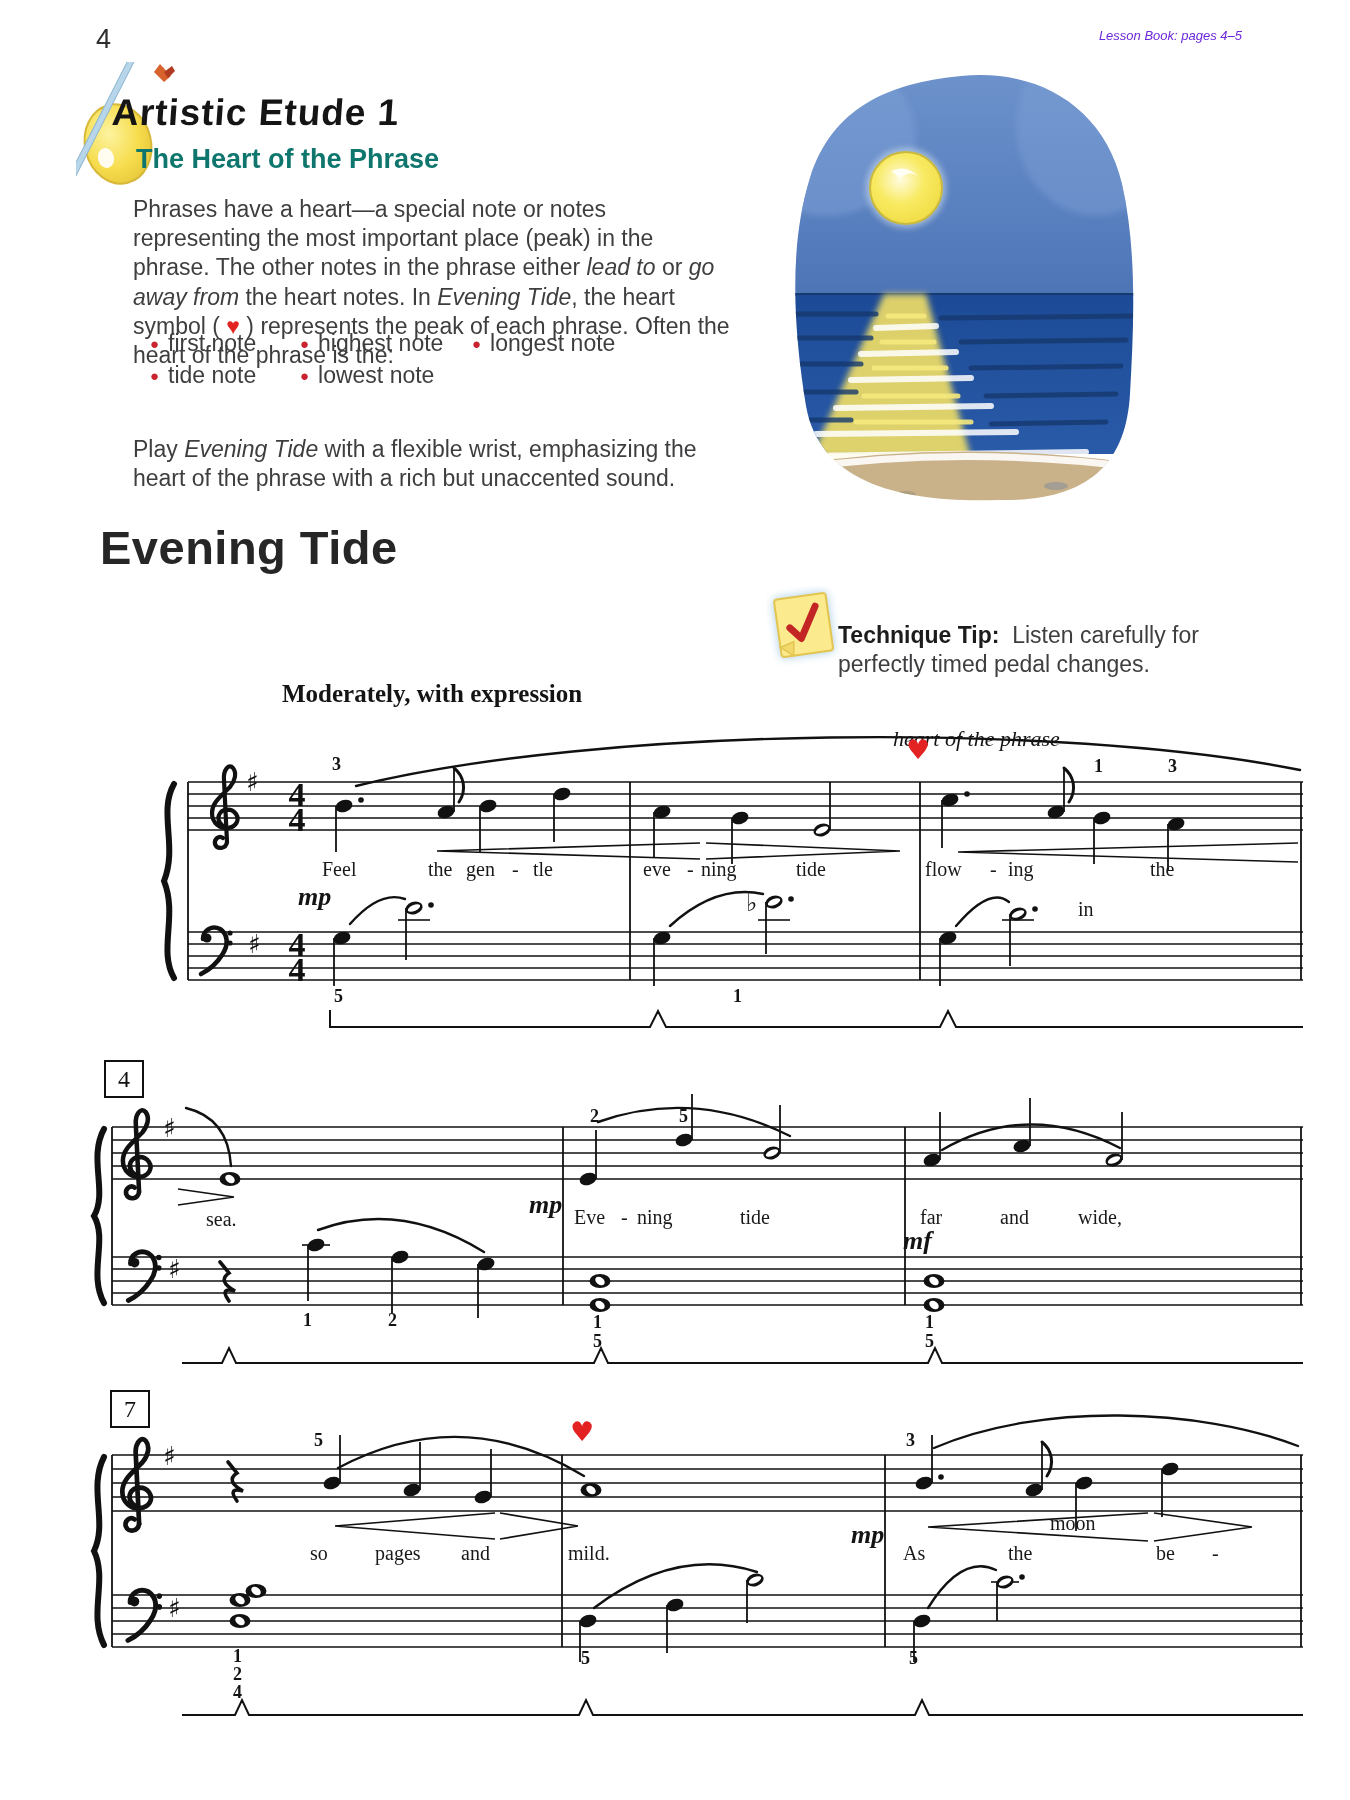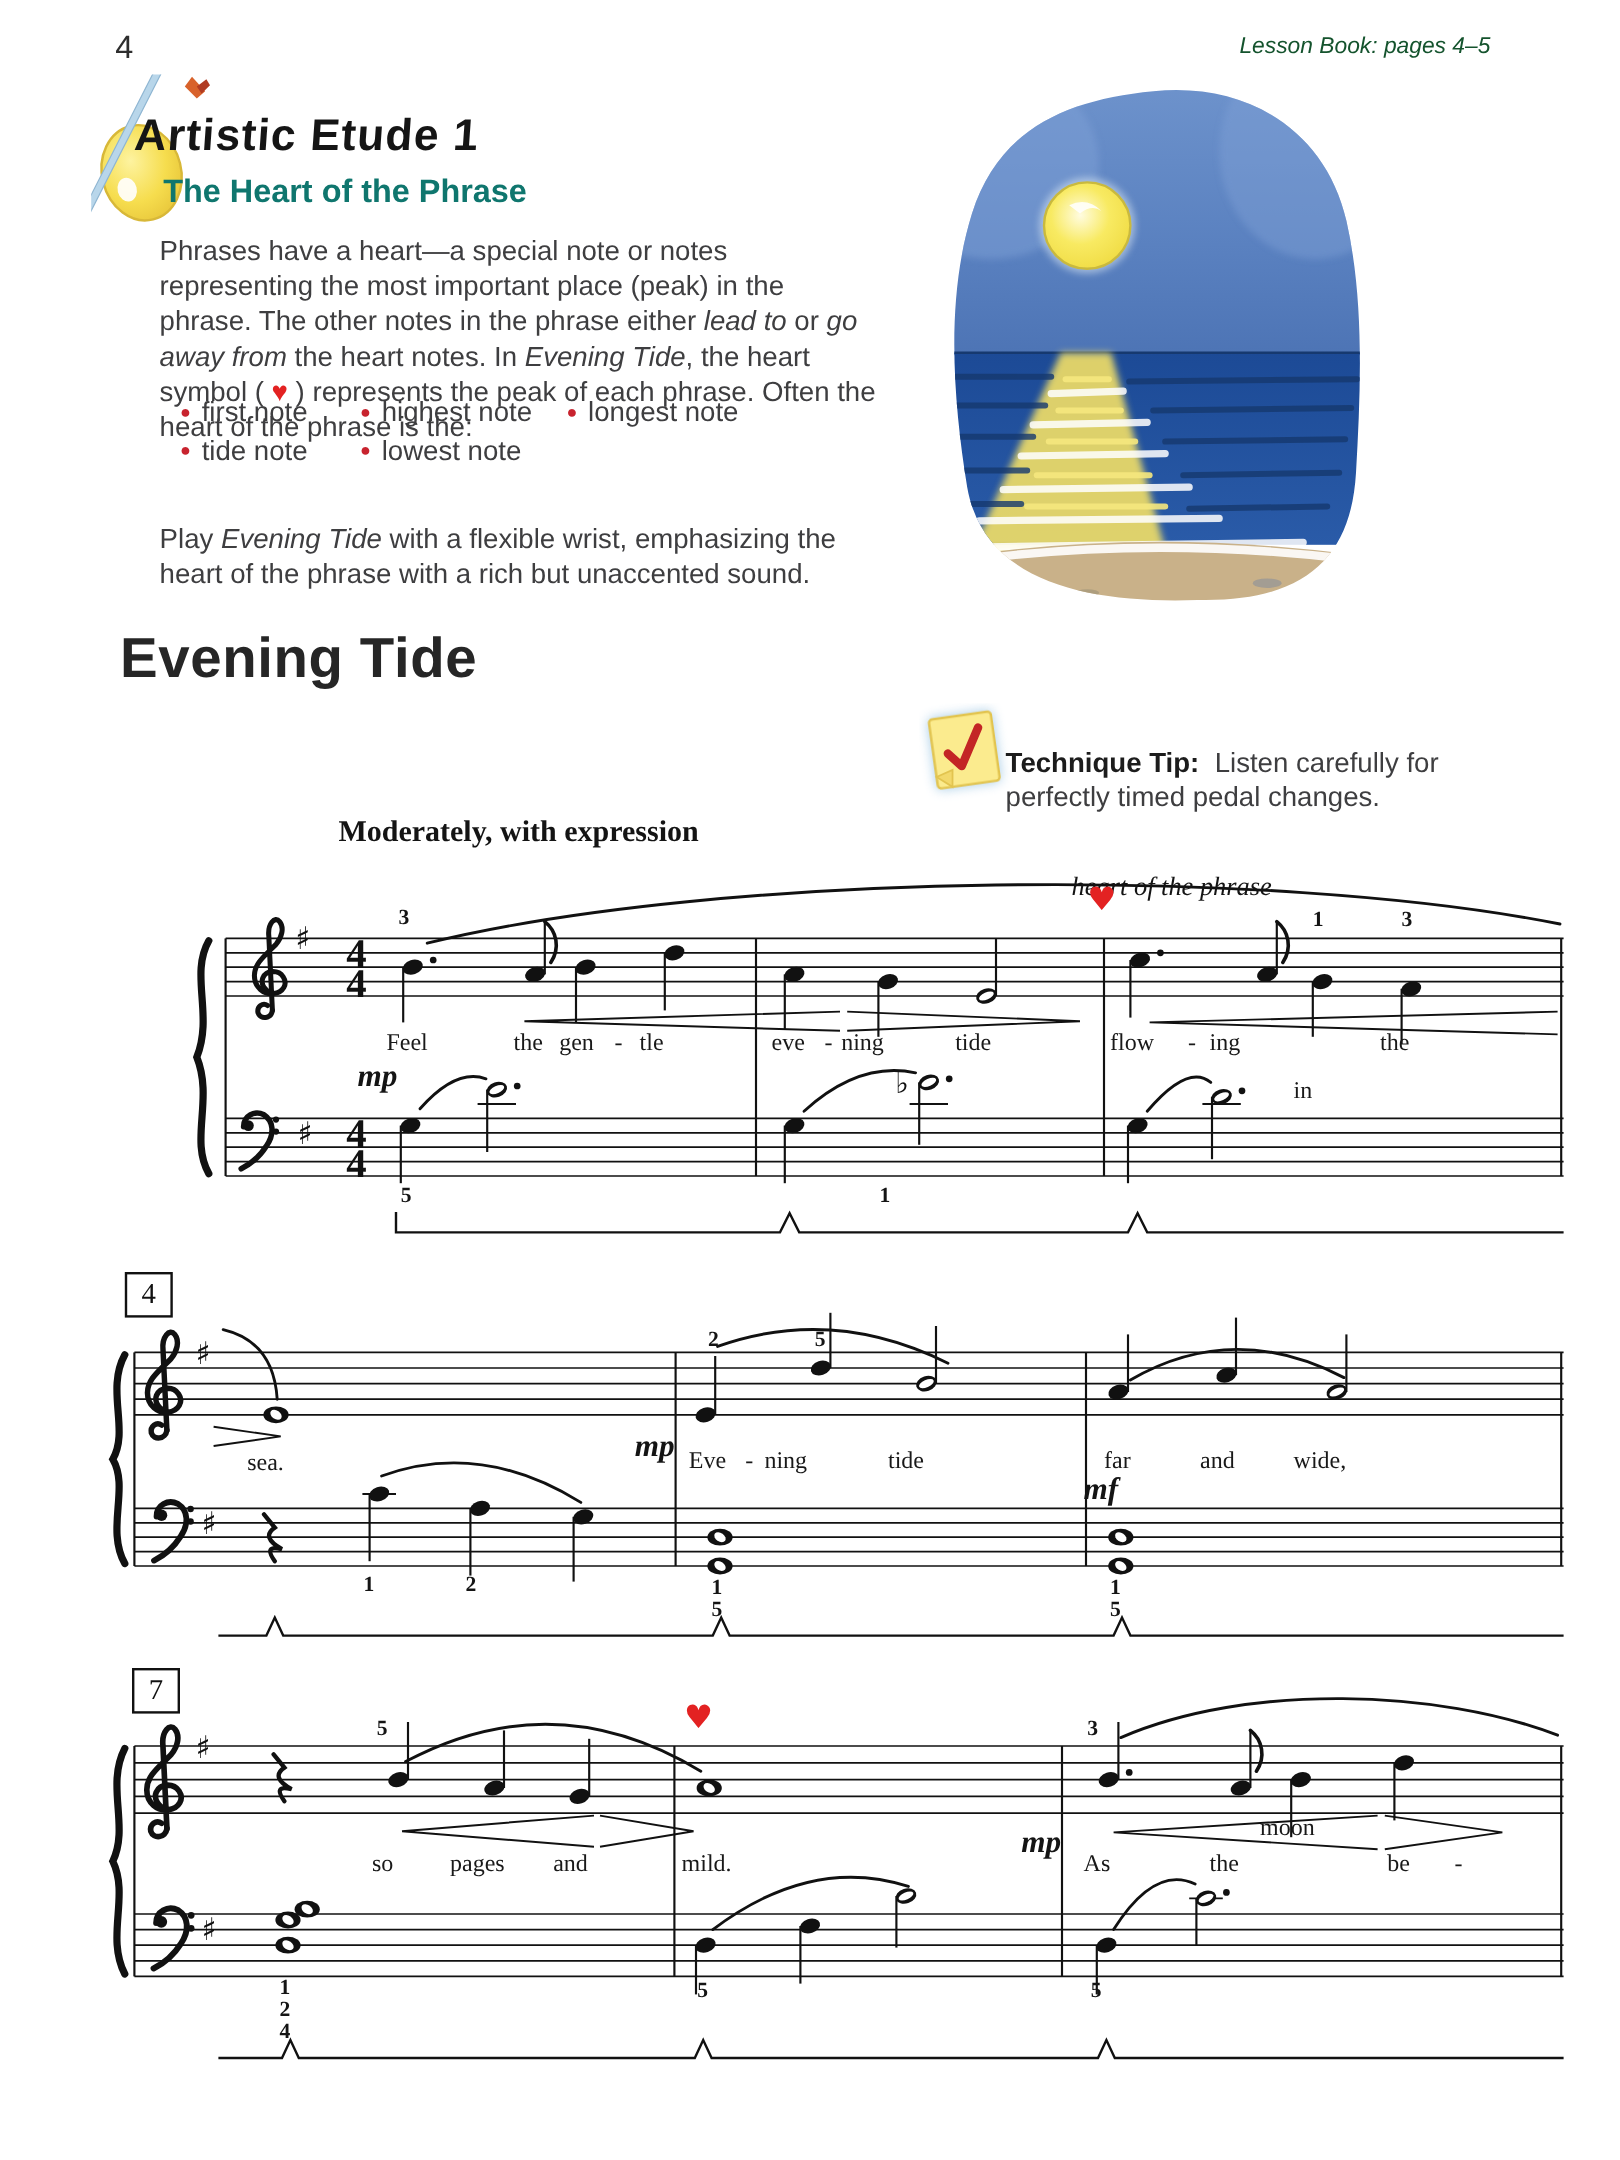--- a/index.html
+++ b/index.html
@@ -1,20 +1,20 @@
 <!DOCTYPE html>
 <html><head>
 <meta charset="utf-8">
 <style>
   html,body{margin:0;padding:0;background:#fff;}
   body{width:1350px;height:1800px;position:relative;font-family:"Liberation Sans",sans-serif;overflow:hidden;}
   .abs{position:absolute;}
   
   .pagenum{left:96px;top:24px;font-size:27px;color:#2e2e2e;}
-  .lessonref{top:28px;right:108px;font-style:italic;font-size:19px;color:#14532d;}
+  .lessonref{top:28px;right:108px;font-style:italic;font-size:13px;color:#6d28d9;}
   
   .etude-title{left:112px;top:92px;font-size:37px;font-weight:900;color:#151515;letter-spacing:1px;transform:skewX(-4deg);}
   .red-heading{left:136px;top:144px;font-size:27px;font-weight:700;color:#0f766e;}
   .para{left:133px;width:600px;font-size:23px;line-height:1.27;color:#3e3e40;}
   .p1{top:172px;}
   .p2{top:412px;width:566px;}
   .para em{font-style:italic;}
   .inline-heart{color:#e32222;}
   .bullets{left:150px;top:330px;width:560px;font-size:23px;color:#3e3e40;}
   .brow{display:flex;margin-bottom:5px;}

